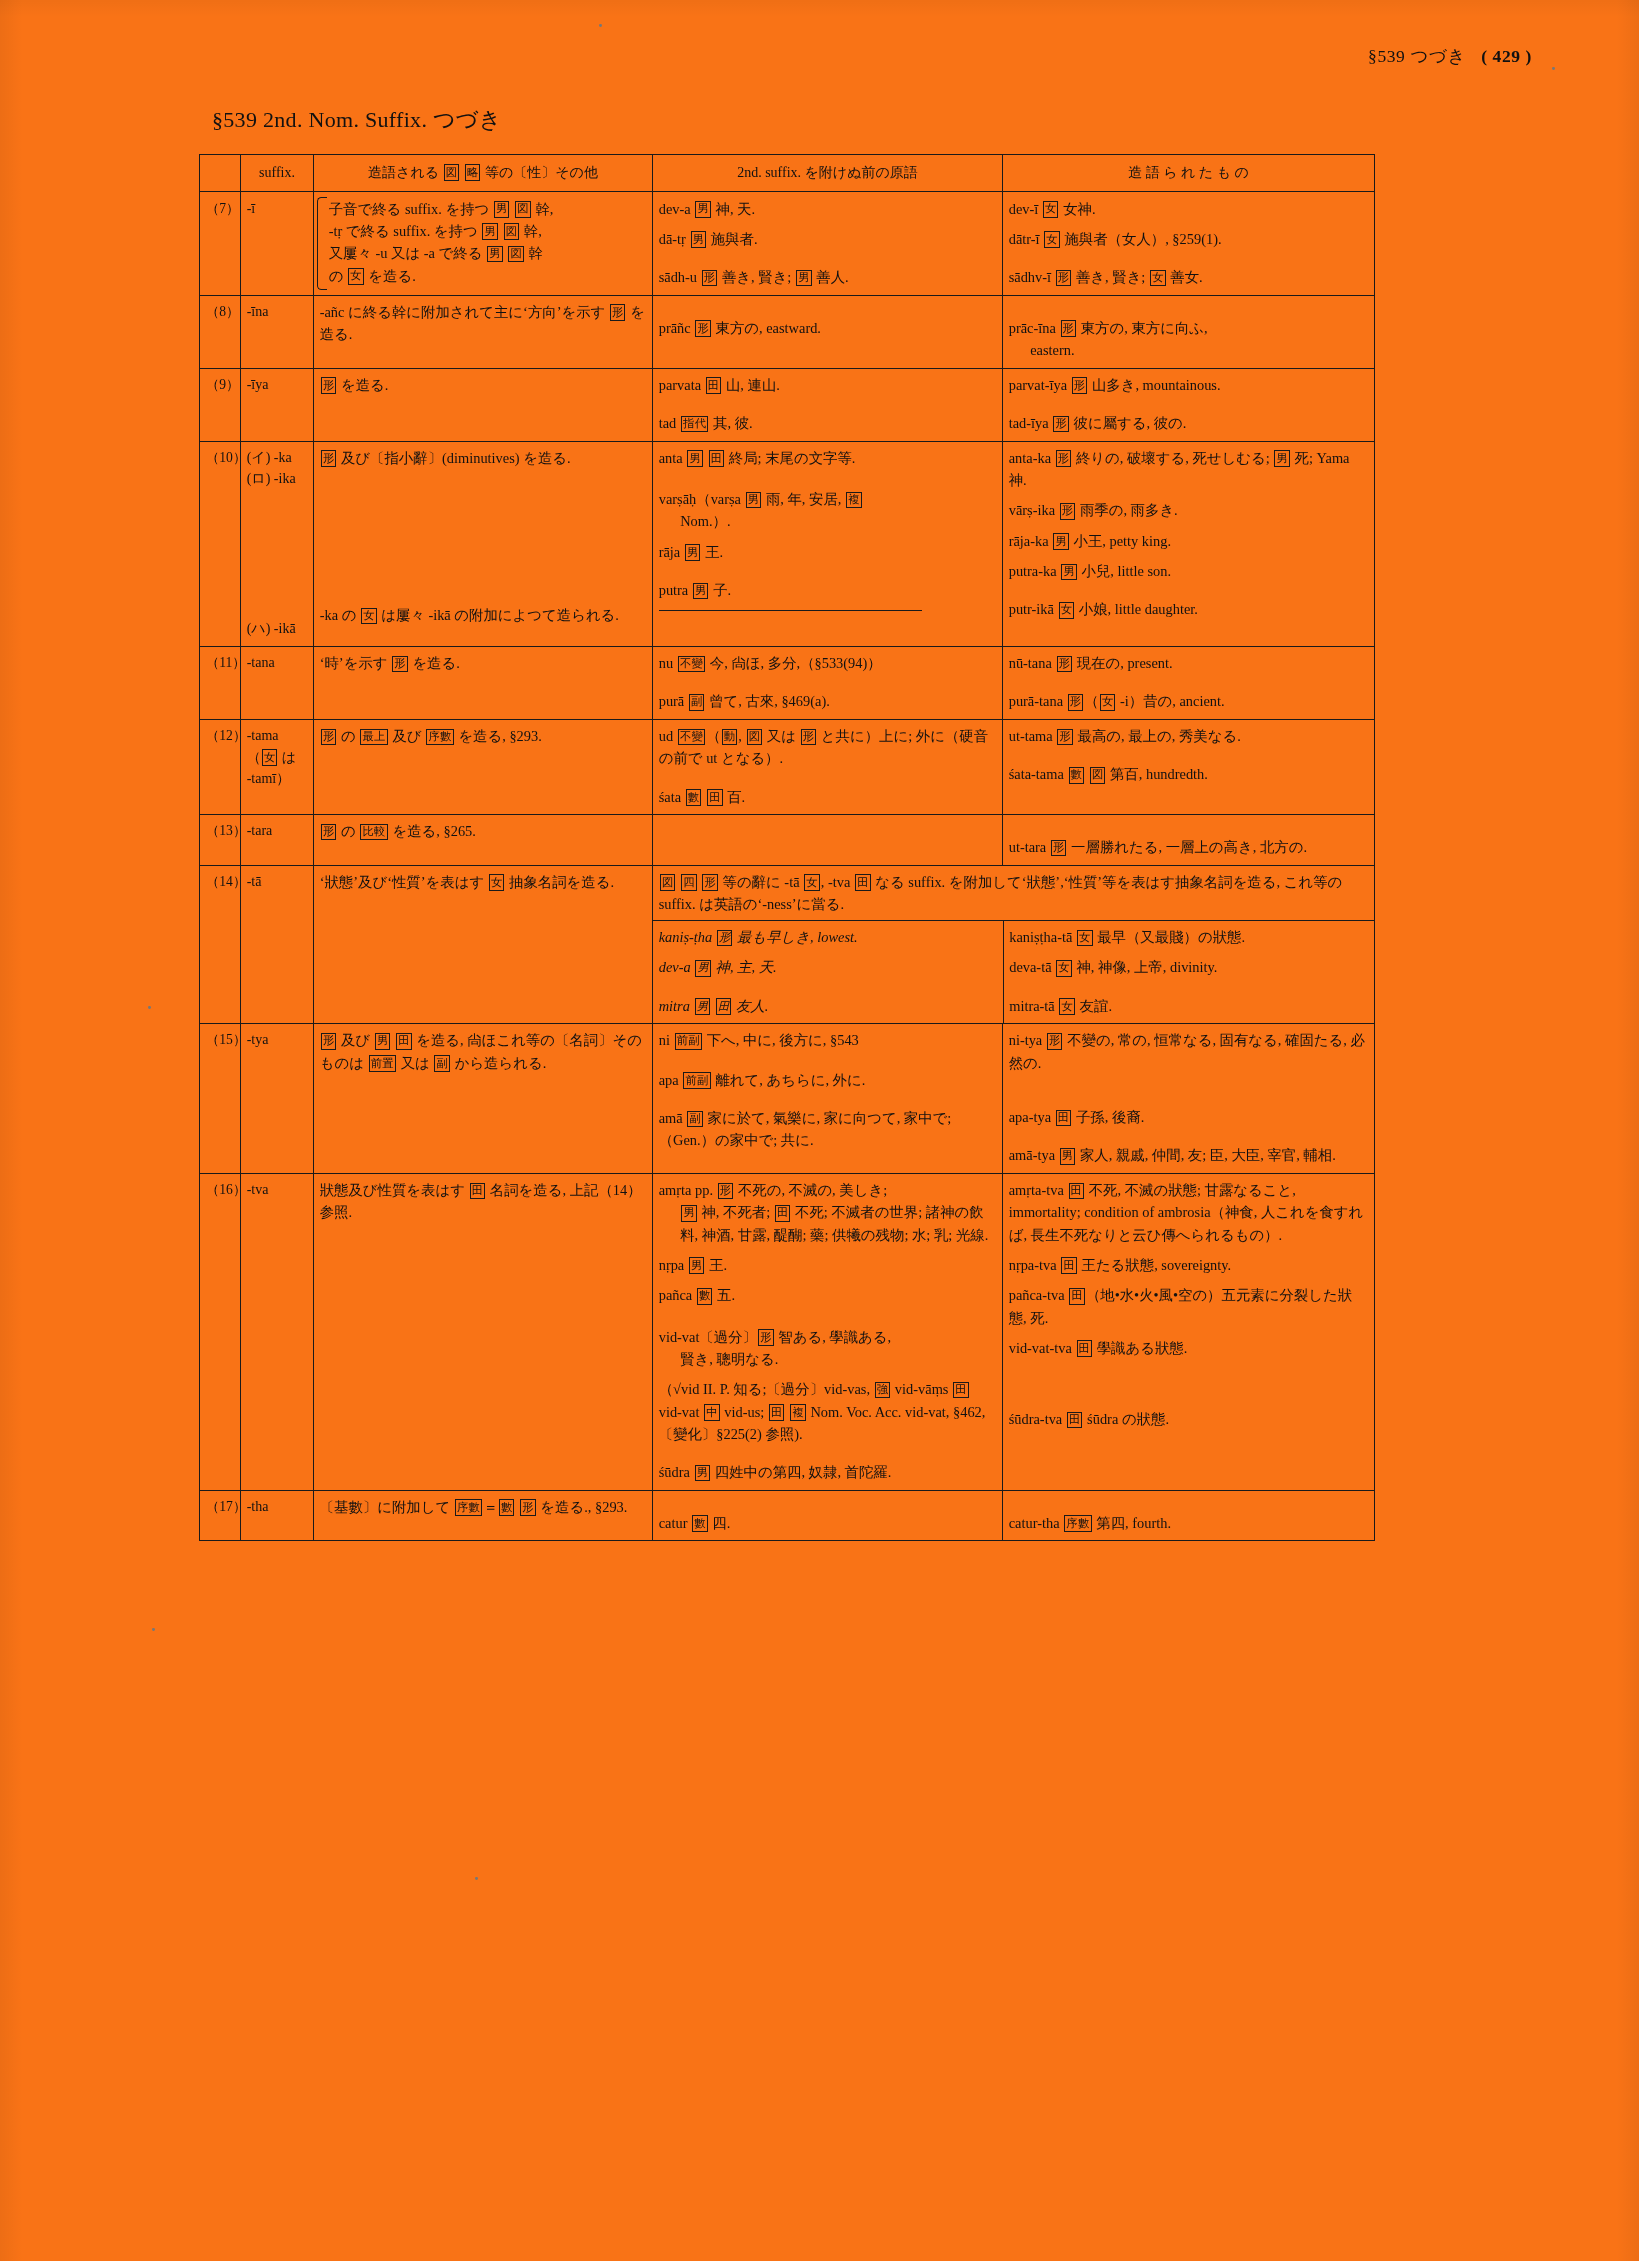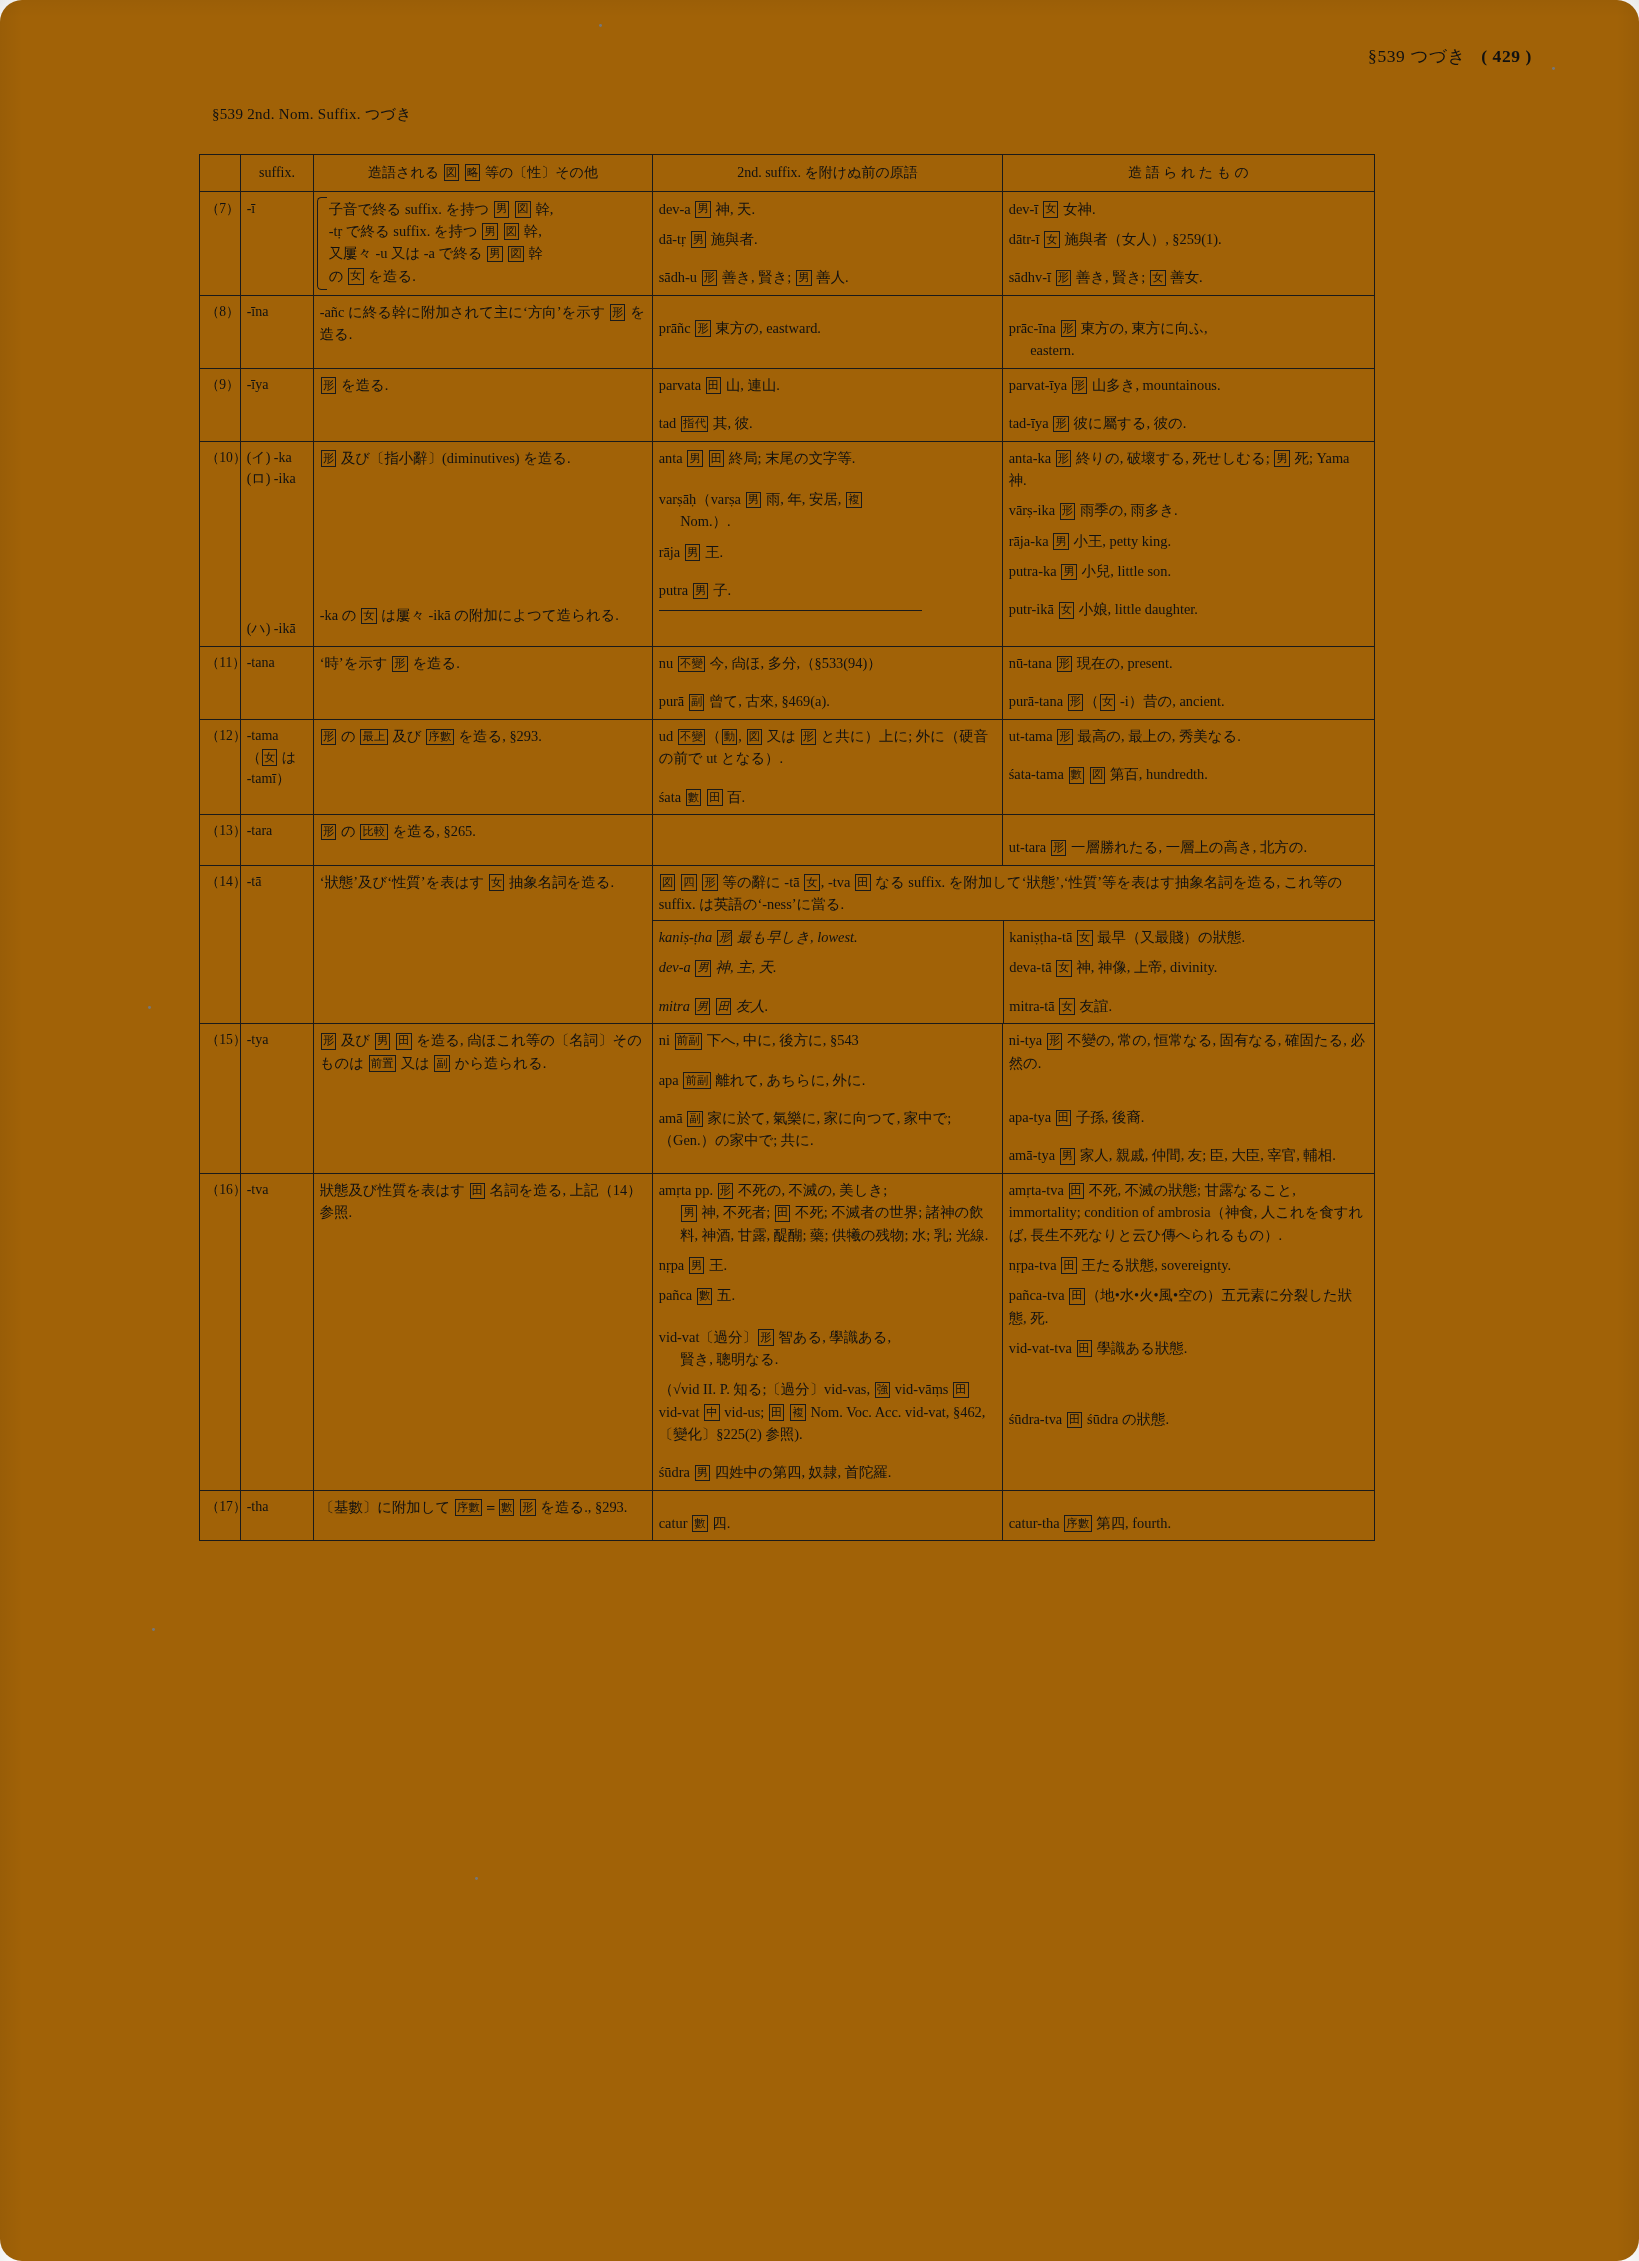--- a/index.html
+++ b/index.html
@@ -12,22 +12,21 @@
     height: 2261px;
     font-family: "Liberation Serif", serif;
     color: #111;
     position: relative;
   }
   .page {
     position: absolute;
     left: 0; top: 0;
     width: 1639px;
     height: 2261px;
-    background: #a16207;
-    border-radius: 22px;
+    background: #f97316;
   }
   
   .page::before {
     content: "";
     position: absolute;
     left: 0; top: 0; right: 0; bottom: 0;
     background:
       linear-gradient(to right, rgba(0,0,0,0.05) 0px, rgba(0,0,0,0.0) 22.6px),
       linear-gradient(to left, rgba(0,0,0,0.05) 0px, rgba(0,0,0,0.0) 22.6px),
       linear-gradient(to bottom, rgba(0,0,0,0.04) 0px, rgba(0,0,0,0.0) 17px);
@@ -41,21 +40,21 @@
     letter-spacing: 0.6px;
     font-family: "Liberation Serif", serif;
   }
   .running-head .pageno {
     font-weight: bold;
   }
   .section-title {
     position: absolute;
     left: 212px;
     top: 105px;
-    font-size: 15px;
+    font-size: 22px;
     letter-spacing: 0.3px;
   }
   table.maintable {
     position: absolute;
     left: 199px;
     top: 154px;
     width: 1060px;
     border-collapse: collapse;
     table-layout: fixed;
     font-size: 14.4px;

